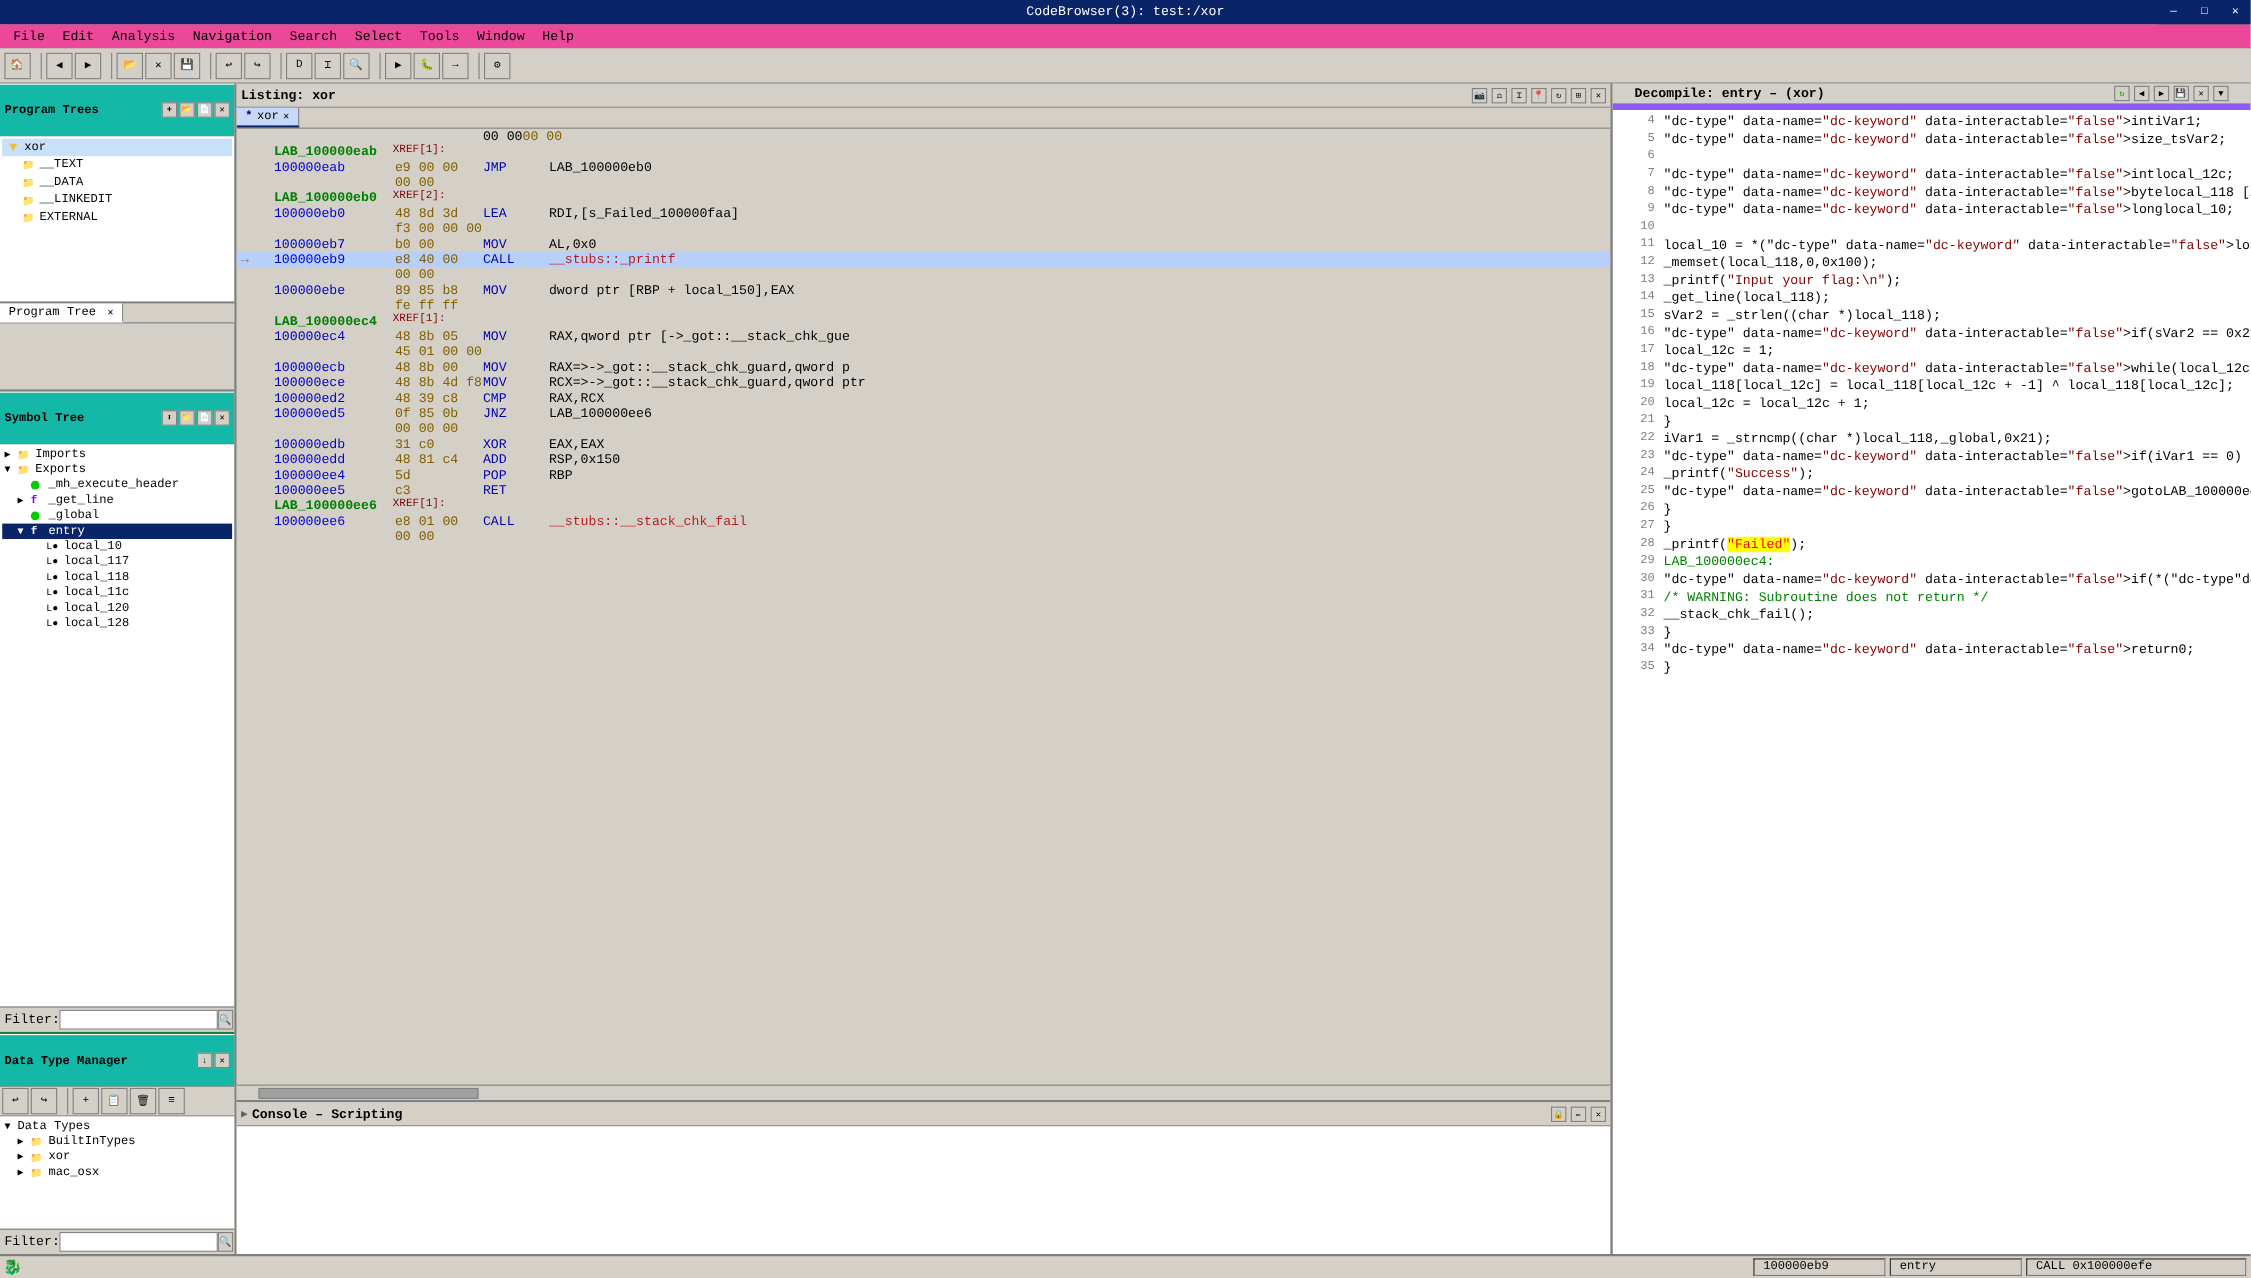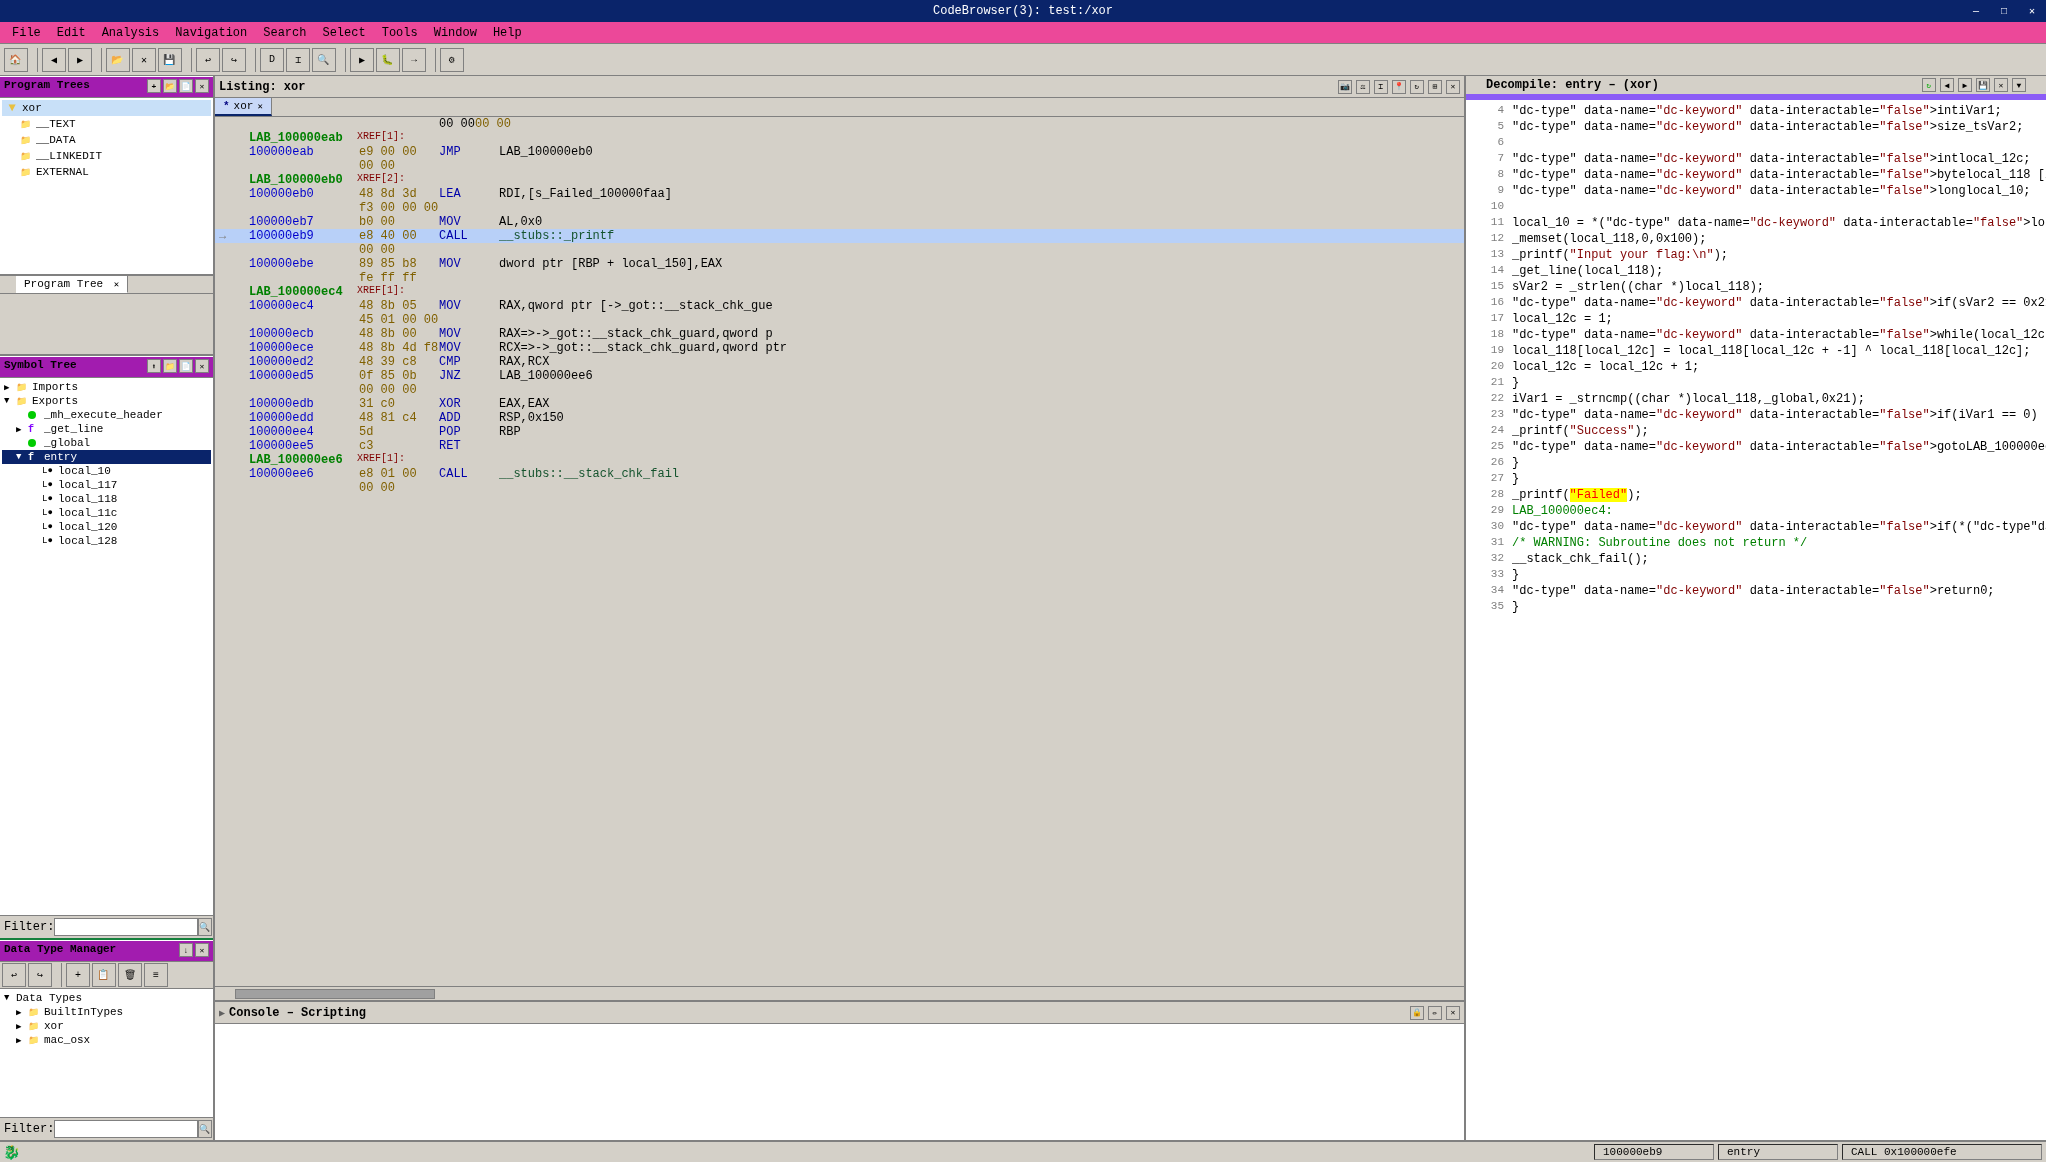--- a/index.html
+++ b/index.html
@@ -93,28 +93,28 @@
       width: 215px;
       min-width: 215px;
       display: flex;
       flex-direction: column;
       border-right: 2px solid #808080;
       background: #d4d0c8;
     }
 
     
     .panel-header {
-      background: #a21caf;
+      background: #14b8a6;
       border-bottom: 1px solid #808080;
       border-top: 1px solid #fff;
-      padding: 2px 4px;
+      padding: 16px 4px;
       font-size: 11px;
       font-weight: bold;
       display: flex;
-      align-items: flex-start;
+      align-items: flex-end;
       justify-content: space-between;
       min-height: 22px;
     }
     .panel-header-title { font-size: 11px; }
     .panel-header-icons { display: flex; gap: 2px; }
     .ph-icon {
       width: 14px;
       height: 14px;
       background: #d4d0c8;
       border: 1px solid #808080;
@@ -162,21 +162,20 @@
       display: flex;
       background: #d4d0c8;
       border-bottom: 1px solid #808080;
     }
     .tab-item {
       padding: 2px 8px;
       font-size: 11px;
       cursor: pointer;
       border-right: 1px solid #808080;
       background: #d4d0c8;
-      margin-left: 16px;
     }
     .tab-item.active { background: #fff; border-bottom: 1px solid #fff; }
 
     
     #symbol-tree {
       flex: 1;
       display: flex;
       flex-direction: column;
       border-bottom: 2px solid #15803d;
       overflow: hidden;
@@ -293,21 +292,21 @@
       min-height: 14px;
       white-space: nowrap;
     }
     .listing-line.highlighted { background: #b8d0f8; }
     .addr { color: #0000cc; min-width: 110px; display: inline-block; }
     .bytes { color: #806000; min-width: 80px; display: inline-block; }
     .mnem { color: #0000aa; min-width: 60px; display: inline-block; }
     .operand { color: #000; }
     .label { color: #008000; font-weight: bold; }
     .xref { color: #800000; font-size: 10px; }
-    .call-target { color: #14532d; }
+    .call-target { color: #b91c1c; }
     .arrow-col { min-width: 30px; color: #808080; }
 
     
     #console-panel {
       height: 140px;
       border-top: 2px solid #808080;
       display: flex;
       flex-direction: column;
     }
     .console-header {

